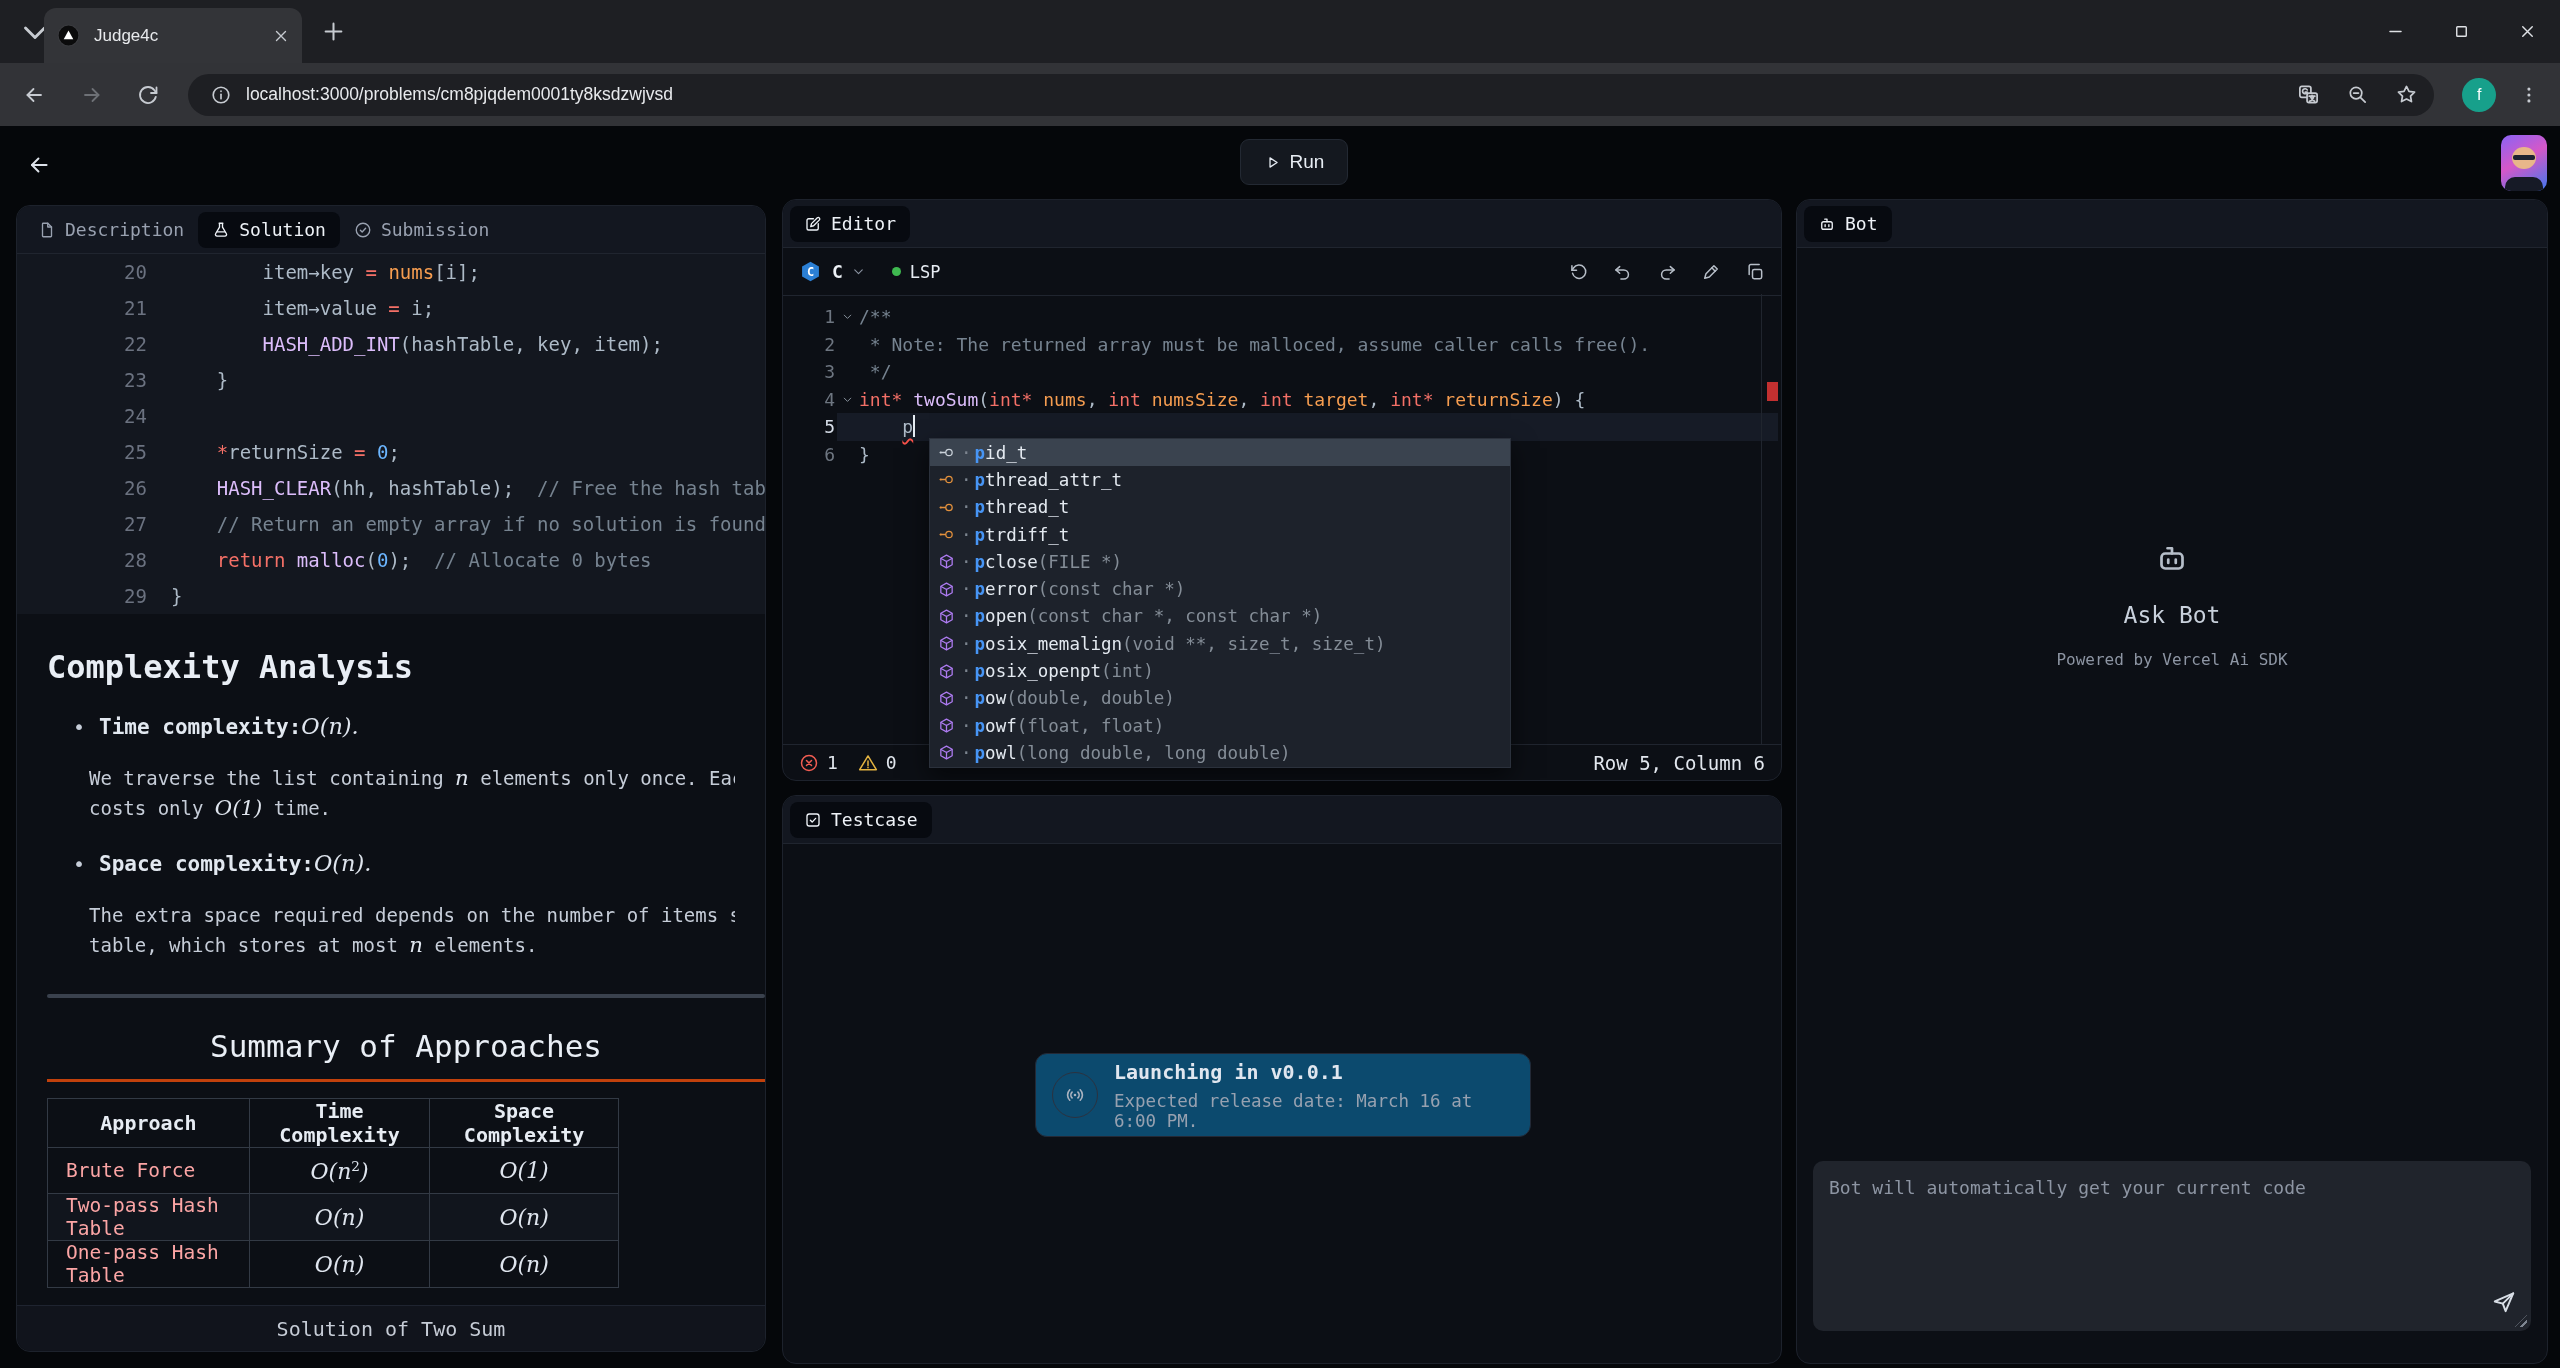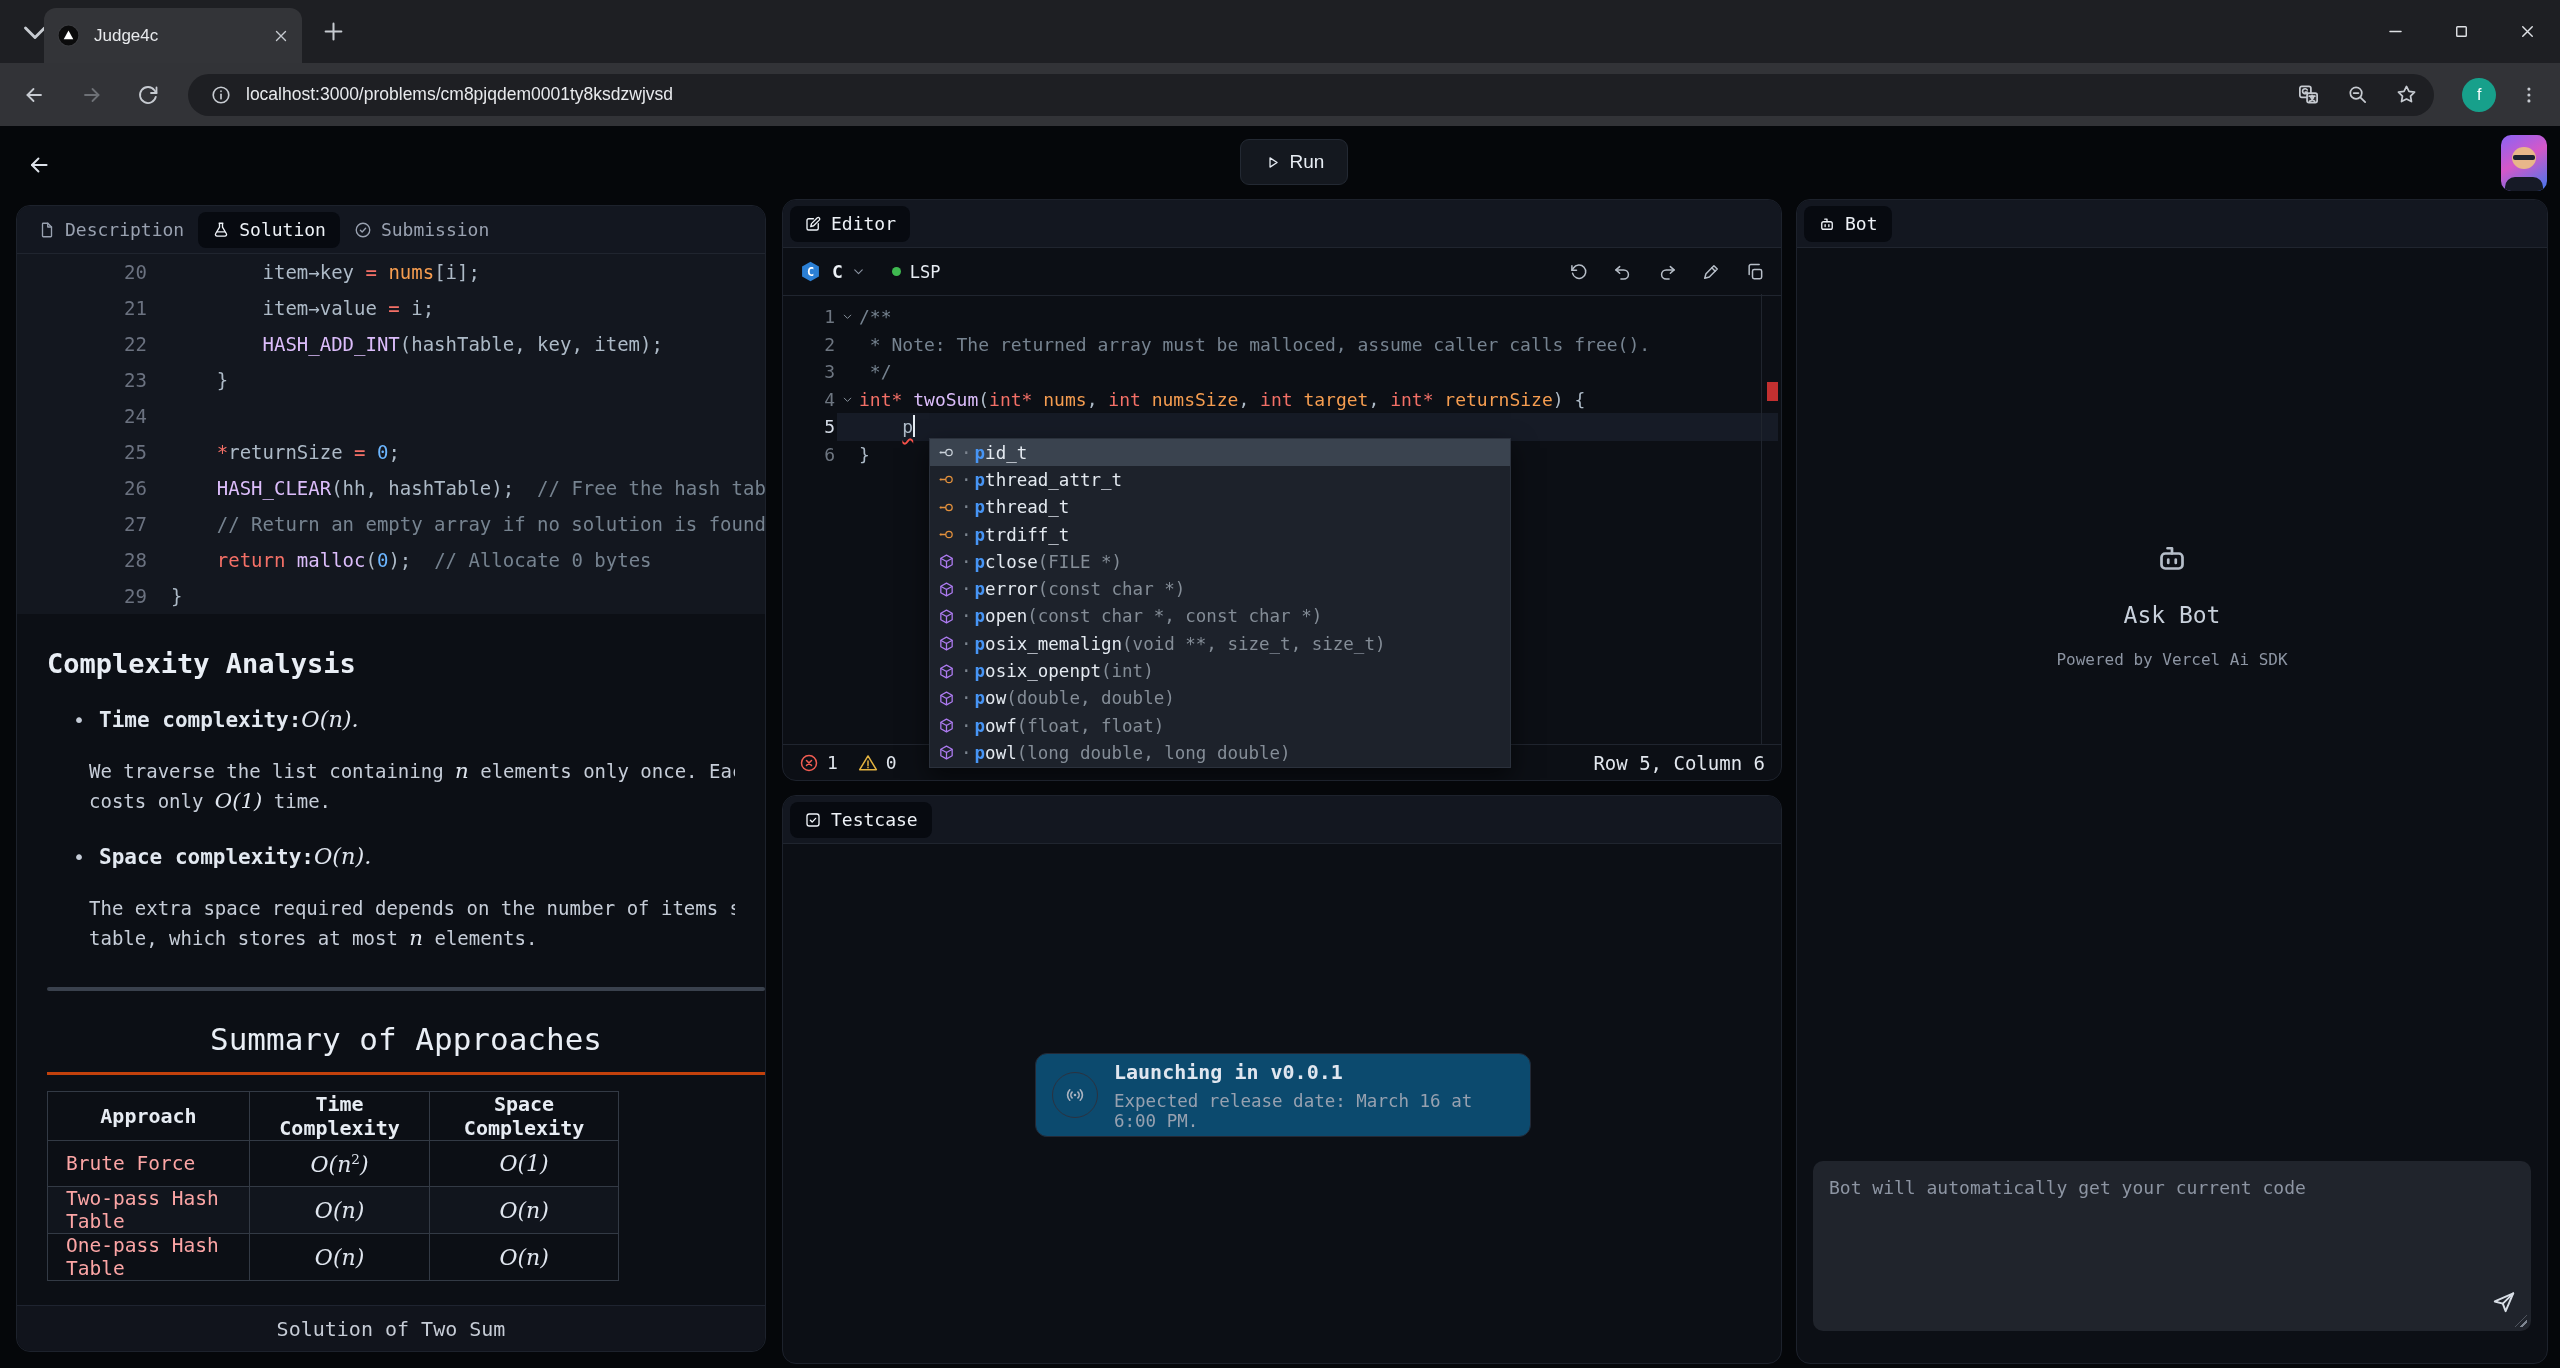--- a/index.html
+++ b/index.html
@@ -67,21 +67,21 @@
   .sol-code { height:360px; background:#13171f; overflow:hidden; font-size:19px; line-height:36px;
               white-space:pre; }
   .cl { display:flex; }
   .ln { flex:0 0 130px; text-align:right; color:#6b7280; }
   .ct { margin-left:24px; }
   .tk-p{color:#adbac7} .tk-k{color:#f47067} .tk-f{color:#dcbdfb} .tk-v{color:#f69d50}
   .tk-n{color:#6cb6ff} .tk-c{color:#768390}
   .sq { text-decoration:underline wavy #f85149; text-decoration-thickness:1.5px; text-underline-offset:5px; }
 
   .md { padding:0 30px; color:#c6cdd8; }
-  .md h3 { margin-top:34px; font-size:27px; color:#e9eef5; font-weight:bold; }
+  .md h3 { margin-top:34px; font-size:32px; color:#e9eef5; font-weight:bold; }
   .md h2 { margin-top:30px; font-size:31px; color:#e9eef5; font-weight:normal; padding-bottom:15px;
            border-bottom:3px solid #c2410c; margin-right:-30px;text-align:center; }
   .bullet { margin:27px 0 0 26px; font-size:20px; display:flex; align-items:baseline; }
   .bullet .dot { margin-right:14px; }
   .bullet b { color:#e2e8f0; font-size:21px; }
   .para { margin:24px 0 0 42px; font-size:19px; line-height:30px; white-space:pre; overflow:hidden; }
   .para + .para { margin-top:0; }
   .math { font-family:"DejaVu Serif", serif; font-style:italic; font-size:1.12em; color:#dfe5ee; }
   .math sup { font-style:normal; font-size:0.62em; }
   hr.md-hr { border:none; height:4px; background:#3a414d; border-radius:2px; margin:34px -30px 0 0; }

